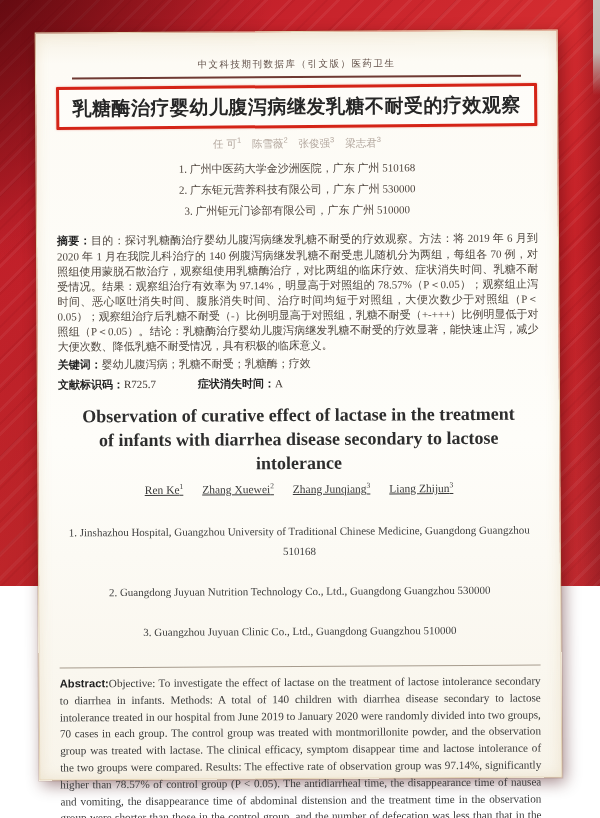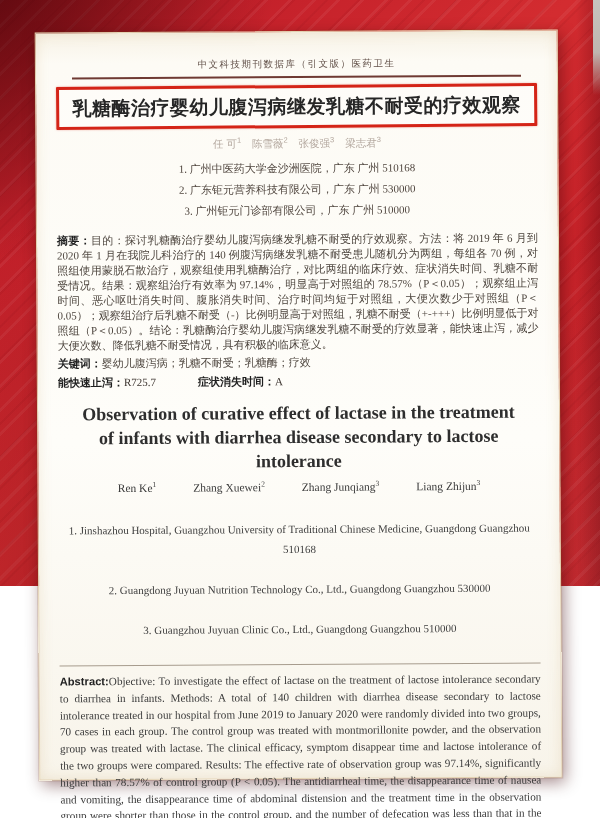--- a/index.html
+++ b/index.html
@@ -49,33 +49,33 @@
   }
   .authors-cn{margin-top:7px;text-align:center;font-size:10.5px;color:#b3a79e;}
   .authors-cn .author{margin:0 4px;}
   sup{font-size:7.5px;}
   .affils-cn{margin-top:7px;text-align:center;font-size:11px;line-height:21px;color:#50463f;
     font-family:"Liberation Serif","DejaVu Serif",serif;}
   .abstract-cn{
     margin-top:11px;font-size:11px;line-height:15.1px;text-align:justify;color:#4c443d;
     font-family:"Liberation Serif","DejaVu Serif",serif;
   }
-  .b-label{font-weight:700;color:#1f1f1f;font-family:Liberation Sans, sans-serif;}
+  .b-label{font-weight:700;color:#1f1f1f;font-family:Liberation Mono, monospace;}
   .keywords{margin-top:3px;font-size:11px;line-height:15px;color:#4c443d;
     font-family:"Liberation Serif","DejaVu Serif",serif;}
   .clc{margin-top:4px;font-size:11px;color:#333;}
   .clc .gap{display:inline-block;width:42px;}
   .clc .val{font-family:Liberation Serif, serif;color:#3b332e;}
   .title-en{
     margin:12px 24px 0;text-align:center;font-weight:700;font-size:18px;line-height:24px;
     color:#2e2e2e;font-family:"Liberation Serif","DejaVu Serif",serif;
   }
   .authors-en{margin-top:6px;text-align:center;font-size:11.5px;color:#3a3a3a;
     font-family:"Liberation Serif","DejaVu Serif",serif;}
-  .authors-en .author{margin:0 17px;}
+  .authors-en .author{margin:0 8px;text-decoration:underline;}
   .affils-en{margin-top:6px;text-align:center;font-size:11px;line-height:20px;color:#3f3f3f;
     font-family:"Liberation Serif","DejaVu Serif",serif;white-space:pre-line;}
   .rule2{margin:5px 0 0;border-top:1px solid #a79c8e;height:0;}
   .abstract-en{
     margin-top:7px;font-size:11.2px;line-height:16.8px;text-align:justify;color:#3b3b3b;
     font-family:"Liberation Serif","DejaVu Serif",serif;
   }
   .abstract-en .b-label{font-family:Liberation Sans, sans-serif;color:#222;}
 </style>
 </head>
@@ -110,21 +110,21 @@
 
       <div class="abstract-cn">
         <span class="b-label">摘要：</span><span>目的：探讨乳糖酶治疗婴幼儿腹泻病继发乳糖不耐受的疗效观察。方法：将 2019 年 6 月到 2020 年 1 月在我院儿科治疗的 140 例腹泻病继发乳糖不耐受患儿随机分为两组，每组各 70 例，对照组使用蒙脱石散治疗，观察组使用乳糖酶治疗，对比两组的临床疗效、症状消失时间、乳糖不耐受情况。结果：观察组治疗有效率为 97.14%，明显高于对照组的 78.57%（P＜0.05）；观察组止泻时间、恶心呕吐消失时间、腹胀消失时间、治疗时间均短于对照组，大便次数少于对照组（P＜0.05）；观察组治疗后乳糖不耐受（-）比例明显高于对照组，乳糖不耐受（+-+++）比例明显低于对照组（P＜0.05）。结论：乳糖酶治疗婴幼儿腹泻病继发乳糖不耐受的疗效显著，能快速止泻，减少大便次数、降低乳糖不耐受情况，具有积极的临床意义。</span>
       </div>
 
       <div class="keywords">
         <span class="b-label">关键词：</span><span>婴幼儿腹泻病；乳糖不耐受；乳糖酶；疗效</span>
       </div>
 
       <div class="clc">
-        <span class="b-label">能快速止泻：</span><span class="val">R725.7</span><span class="gap"></span><span class="b-label">症状消失时间：</span><span class="val">A</span>
+        <span class="b-label">文献标识码：</span><span class="val">R725.7</span><span class="gap"></span><span class="b-label">症状消失时间：</span><span class="val">A</span>
       </div>
 
       <div class="title-en">
         <div>Observation of curative effect of lactase in the treatment</div>
         <div>of infants with diarrhea disease secondary to lactose</div>
         <div>intolerance</div>
       </div>
 
       <div class="authors-en">
         <span class="author"><span>Ren Ke</span><sup>1</sup></span>

